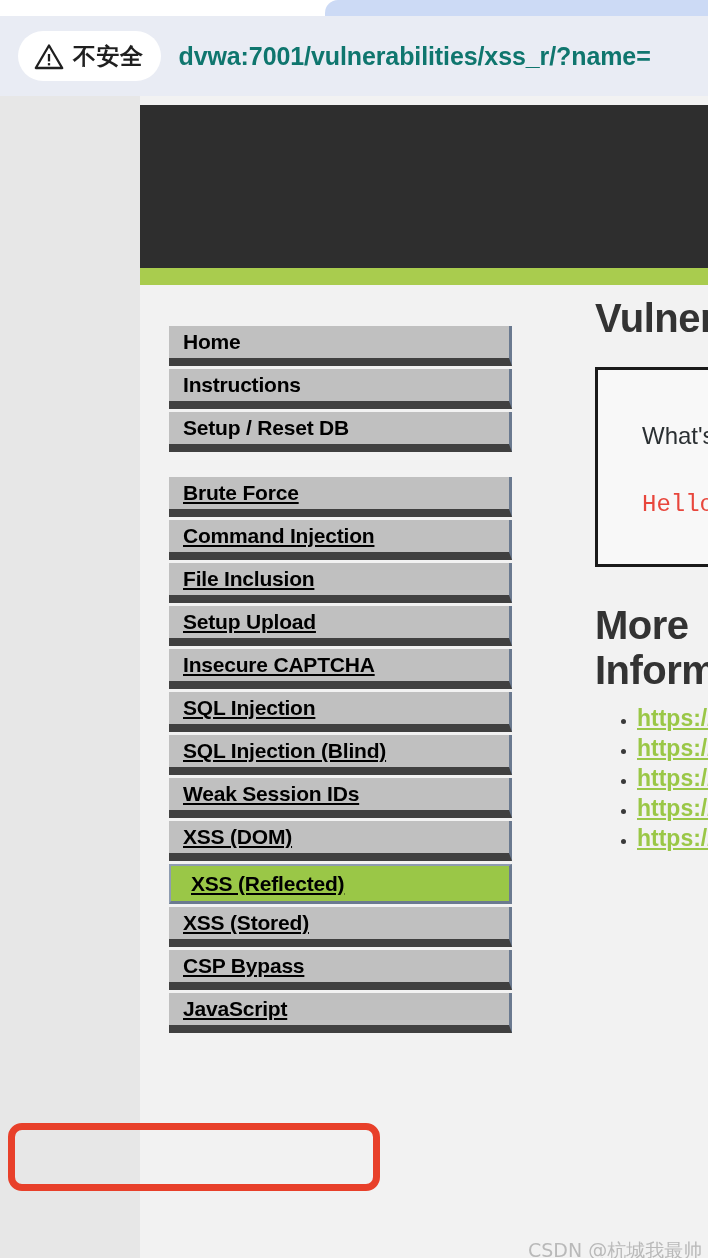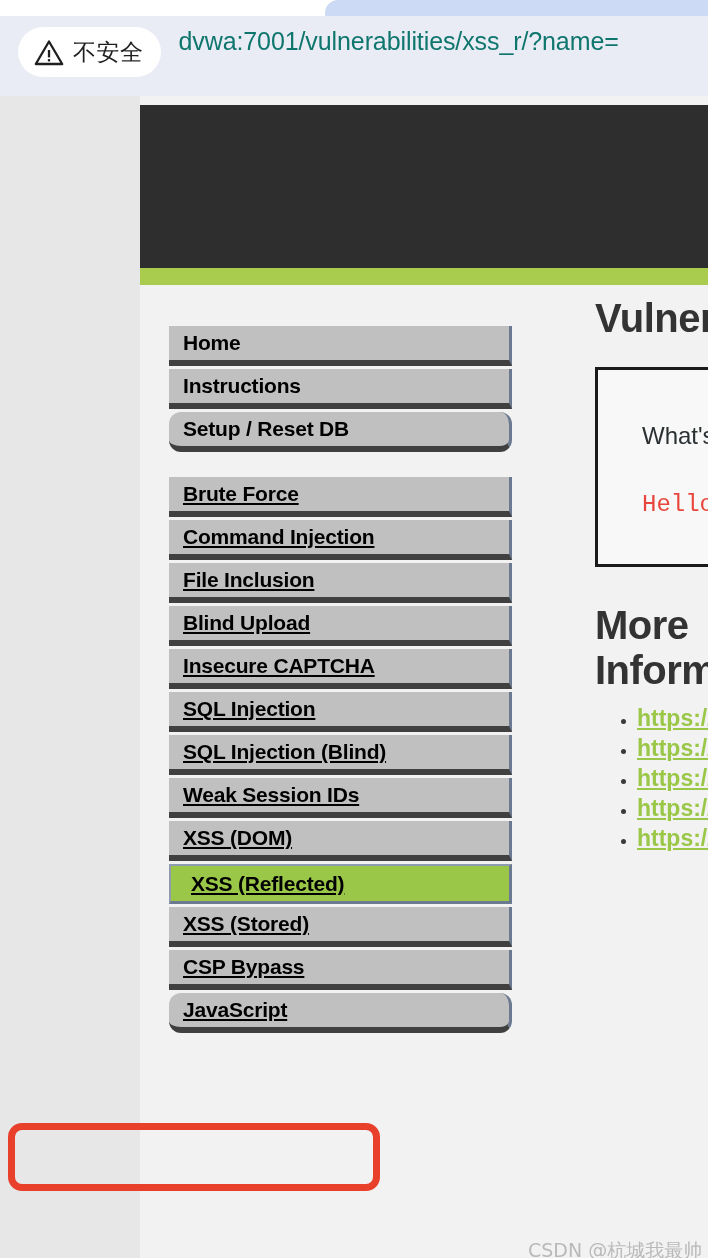--- a/index.html
+++ b/index.html
@@ -47,20 +47,22 @@
     height: 80px;
     background: #e9ecf4;
   }
   #omnibox-inner {
     position: absolute;
     left: 0;
     top: 11px;
     width: 708px;
     height: 58px;
     display: flex;
+    align-items: center;
+    font-weight: bold;
   }
   #security-chip {
     margin-left: 18px;
     height: 50px;
     background: #ffffff;
     border-radius: 25px;
     display: flex;
     align-items: center;
     padding: 0 17px 0 16px;
     box-sizing: border-box;
@@ -123,27 +125,27 @@
     top: 230px;
     width: 343px;
   }
   .menu-group { margin-bottom: 25px; }
   .menu-group:last-child { margin-bottom: 0; text-decoration: underline; }
   .menu-item {
     position: relative;
     height: 40px;
     background: #c0c0c0;
     border-right: 3px solid #6b7a90;
-    border-bottom: 6px solid #404040;
+    border-bottom: 8px solid #404040;
     box-sizing: border-box;
     display: flex;
     align-items: center;
     margin-bottom: 3px;
   }
-  .menu-item:last-child { margin-bottom: 0; border-radius: 12px; }
+  .menu-item:last-child { margin-bottom: 0; }
   .menu-item-label {
     font-size: 21px;
     font-weight: bold;
     color: #000000;
     padding-left: 14px;
     letter-spacing: -0.2px;
     white-space: nowrap;
   }
   .menu-item.selected {
     background: #9ac747;
@@ -291,21 +293,21 @@
         <div class="menu-item">
           <span class="menu-item-label">Brute Force</span>
         </div>
         <div class="menu-item">
           <span class="menu-item-label">Command Injection</span>
         </div>
         <div class="menu-item">
           <span class="menu-item-label">File Inclusion</span>
         </div>
         <div class="menu-item">
-          <span class="menu-item-label">Blind Upload</span>
+          <span class="menu-item-label">Setup Upload</span>
         </div>
         <div class="menu-item">
           <span class="menu-item-label">Insecure CAPTCHA</span>
         </div>
         <div class="menu-item">
           <span class="menu-item-label">SQL Injection</span>
         </div>
         <div class="menu-item">
           <span class="menu-item-label">SQL Injection (Blind)</span>
         </div>

